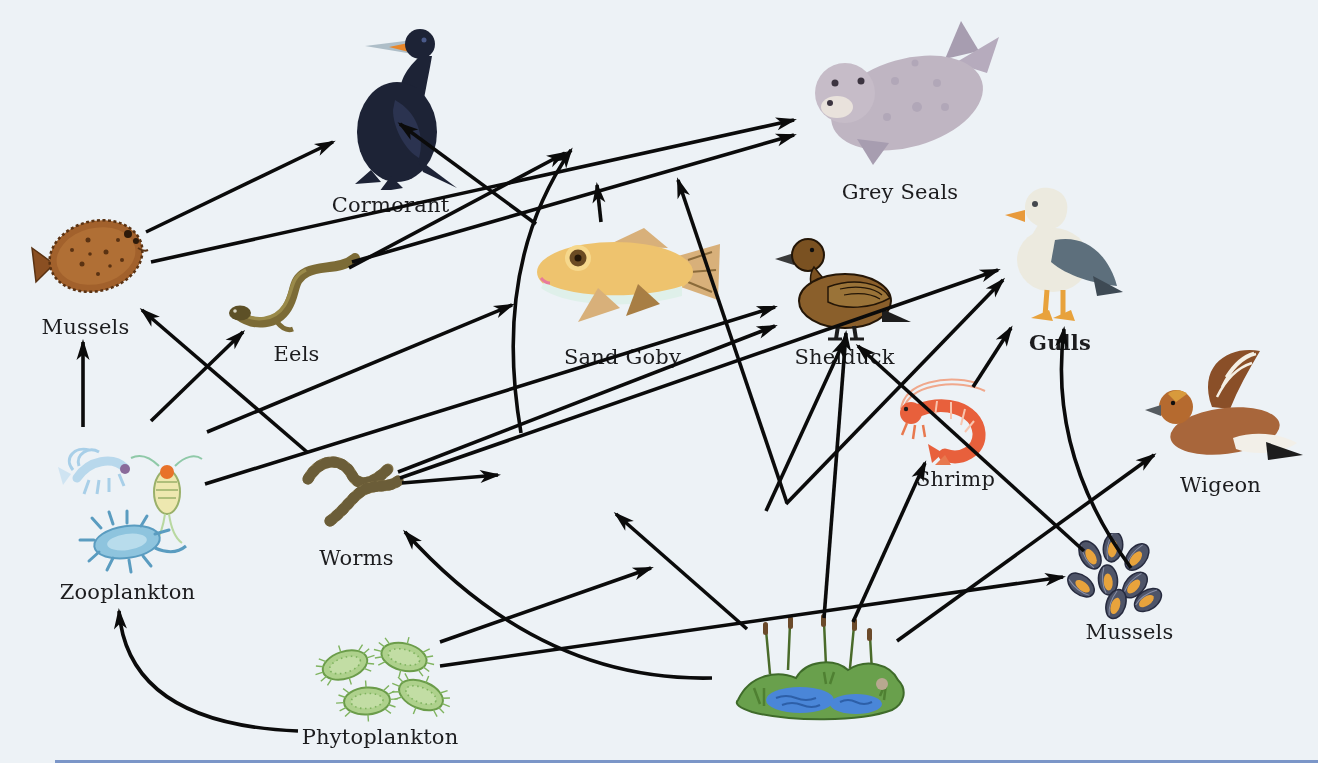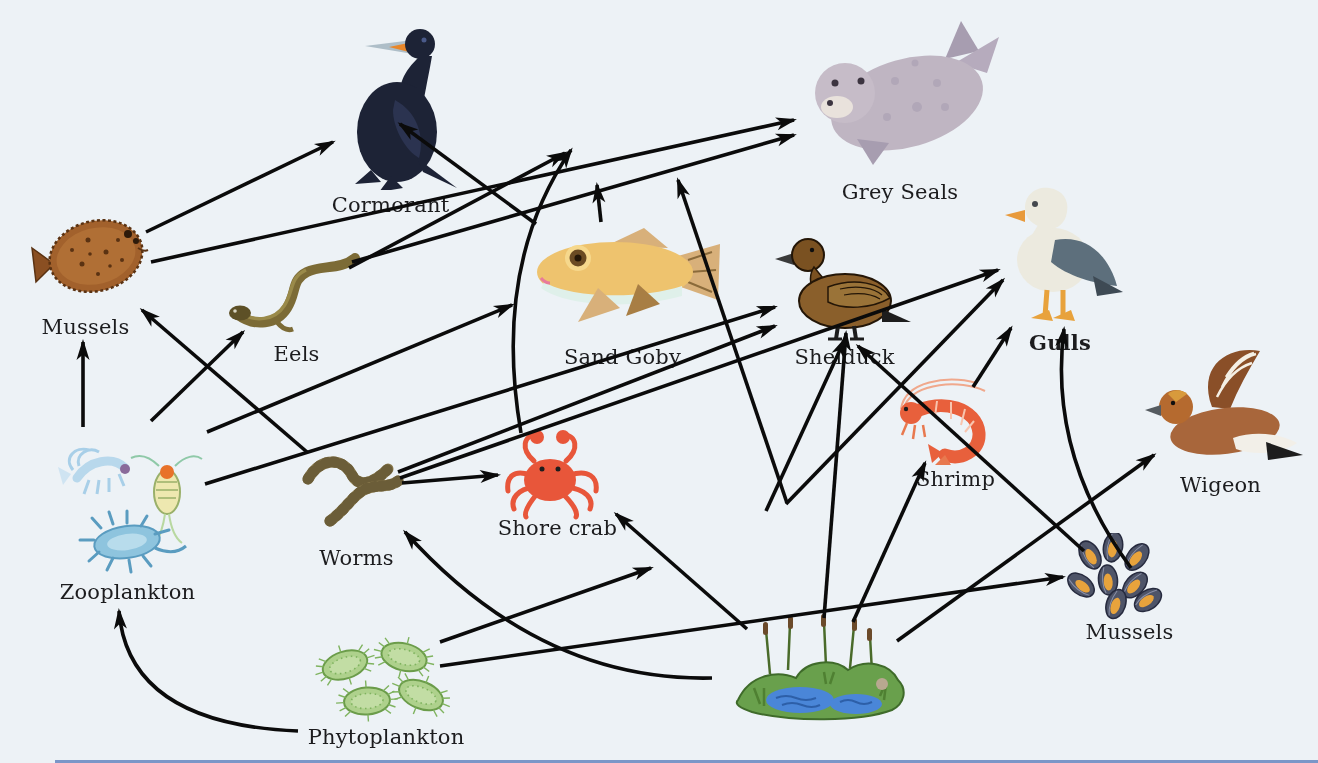--- a/index.html
+++ b/index.html
@@ -22,21 +22,21 @@
   #n-eels{left:225px;top:250px;width:135px;height:85px;}        #n-eels .lbl{top:91px;margin-left:4px;}
   #n-sand-goby{left:520px;top:220px;width:205px;height:105px;}  #n-sand-goby .lbl{top:124px;}
   #n-shelduck{left:770px;top:225px;width:145px;height:120px;}   #n-shelduck .lbl{top:119px;margin-left:2px;}
   #n-wigeon{left:1140px;top:343px;width:165px;height:145px;}    #n-wigeon .lbl{top:129px;margin-left:-2px;}
   #n-shrimp{left:885px;top:375px;width:115px;height:90px;text-align:right;}      #n-shrimp .lbl{top:91px;margin-left:13px;}
   #n-worms{left:300px;top:445px;width:105px;height:85px;}       #n-worms .lbl{top:100px;margin-left:4px;}
   #n-shore-crab{left:500px;top:425px;width:105px;height:95px;}  #n-shore-crab .lbl{top:90px;margin-left:5px;}
   #n-cockles{left:683px;top:502px;width:132px;height:93px;}     #n-cockles .lbl{top:76px;}
   #n-mussels{left:1060px;top:533px;width:105px;height:88px;}    #n-mussels .lbl{top:86px;margin-left:17px;}
   #n-zooplankton{left:55px;top:430px;width:155px;height:145px;} #n-zooplankton .lbl{top:149px;margin-left:-5px;}
-  #n-phytoplankton{left:305px;top:633px;width:150px;height:95px;} #n-phytoplankton .lbl{top:91px;margin-left:6px;}
+  #n-phytoplankton{left:305px;top:633px;width:150px;height:95px;} #n-phytoplankton .lbl{top:91px;}
   #n-saltmarsh{left:730px;top:612px;width:180px;height:115px;}  #n-saltmarsh .lbl{top:115px;}
 </style>
 </head>
 <body>
 
 <div class="stage">
 
   <svg id="arrow-layer">
     <defs>
       <marker id="ah" markerUnits="userSpaceOnUse" markerWidth="26" markerHeight="20" refX="19" refY="8" orient="auto">
@@ -249,34 +249,20 @@
       <g fill="none" stroke-linecap="round">
         <path d="M8,34 C22,10 44,14 52,30 C58,42 72,40 88,24" stroke="#8a7a4d" stroke-width="11"></path>
         <path d="M8,34 C22,10 44,14 52,30 C58,42 72,40 88,24" stroke="#6b5d38" stroke-width="11" stroke-dasharray="2 6"></path>
         <path d="M30,76 C46,64 52,52 62,46 C74,38 88,44 98,36" stroke="#8a7a4d" stroke-width="11"></path>
         <path d="M30,76 C46,64 52,52 62,46 C74,38 88,44 98,36" stroke="#6b5d38" stroke-width="11" stroke-dasharray="2 6"></path>
       </g>
     </svg>
     <div class="lbl">Worms</div>
   </div>
 
-  <div class="node" id="n-shore-crab">
-    <svg viewBox="0 0 105 95">
-      <g stroke="#e8563a" stroke-width="5" fill="none" stroke-linecap="round">
-        <path d="M30,50 C14,44 6,52 8,66 M34,62 C18,64 10,74 14,84 M70,50 C88,44 98,52 96,66 M66,62 C86,64 94,74 90,84 M36,70 C28,80 24,88 26,92 M64,70 C74,80 78,88 76,92"></path>
-        <path d="M34,36 C20,24 24,10 36,10 M66,36 C80,24 76,10 64,10"></path>
-      </g>
-      <circle cx="37" cy="12" r="7" fill="#e8563a"></circle>
-      <circle cx="63" cy="12" r="7" fill="#e8563a"></circle>
-      <ellipse cx="50" cy="55" rx="26" ry="21" fill="#e8563a"></ellipse>
-      <circle cx="42" cy="44" r="2.5" fill="#1d1d1d"></circle>
-      <circle cx="58" cy="44" r="2.5" fill="#1d1d1d"></circle>
-    </svg>
-    <div class="lbl">Shore crab</div>
-  </div>
 
 
   <div class="node" id="n-mussels">
     <svg viewBox="0 0 105 88">
       <defs>
         <g id="msl">
           <ellipse rx="9.5" ry="15" fill="#4e5468" stroke="#262a3e" stroke-width="1.5"></ellipse>
           <ellipse cy="2" rx="4.5" ry="8.5" fill="#e8a33c"></ellipse>
           <path d="M-3,-13 C-6,-4 -6,6 -3,13" stroke="#8a90a8" stroke-width="1" fill="none"></path>
         </g>

